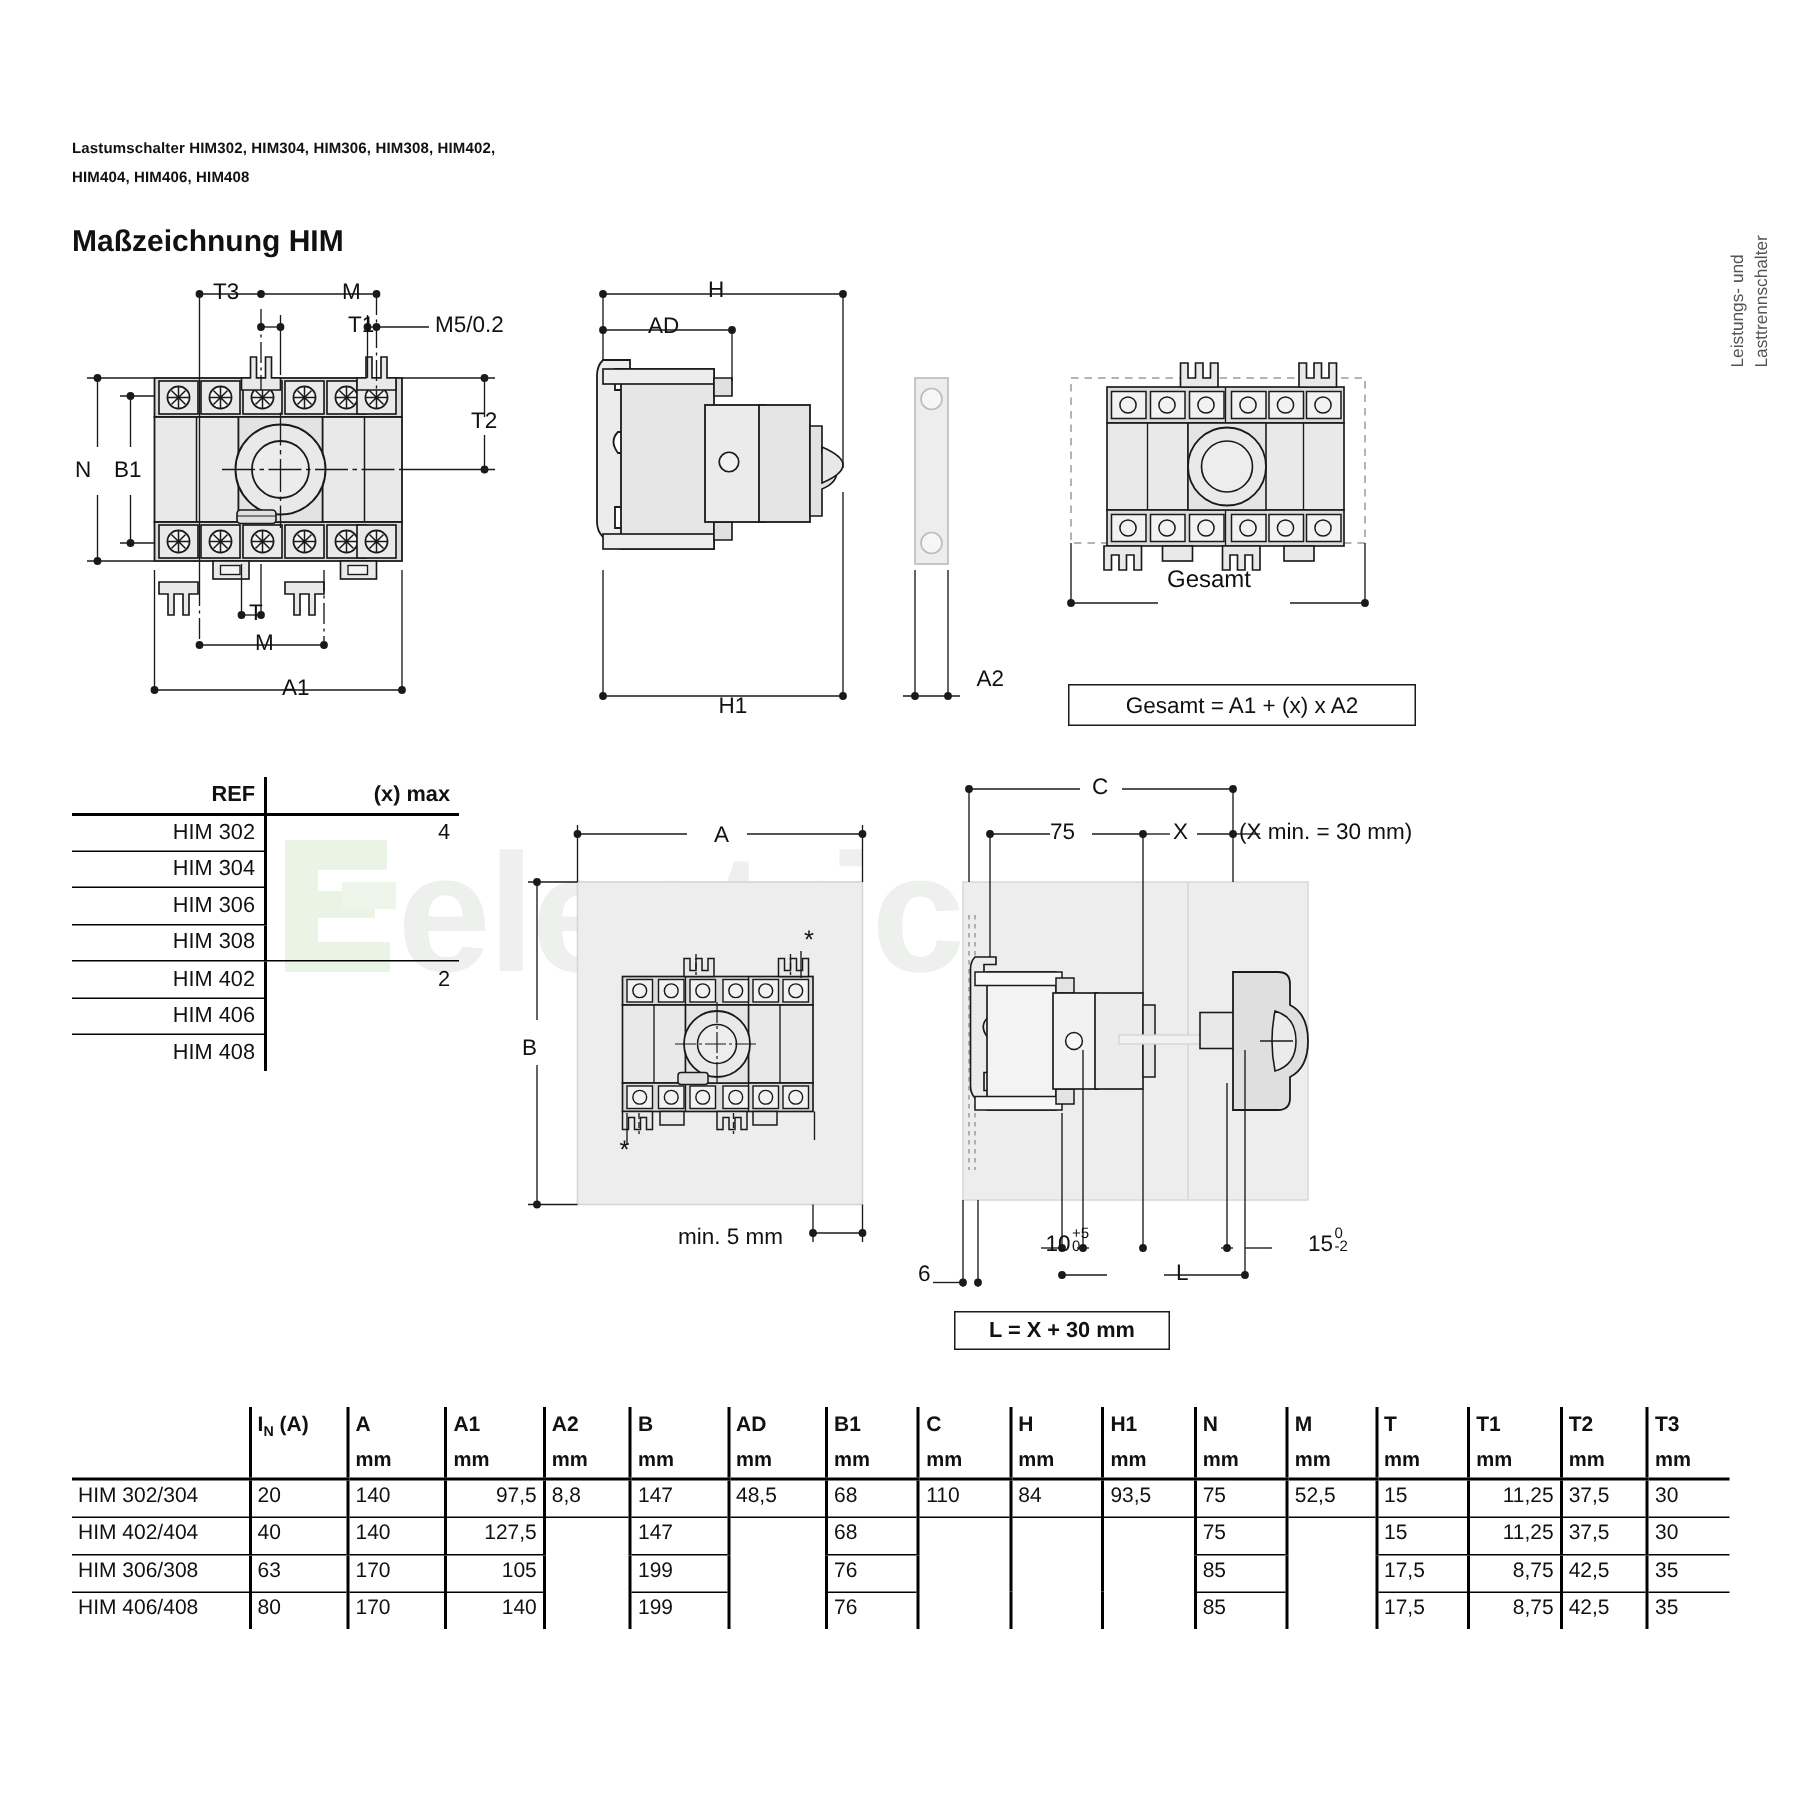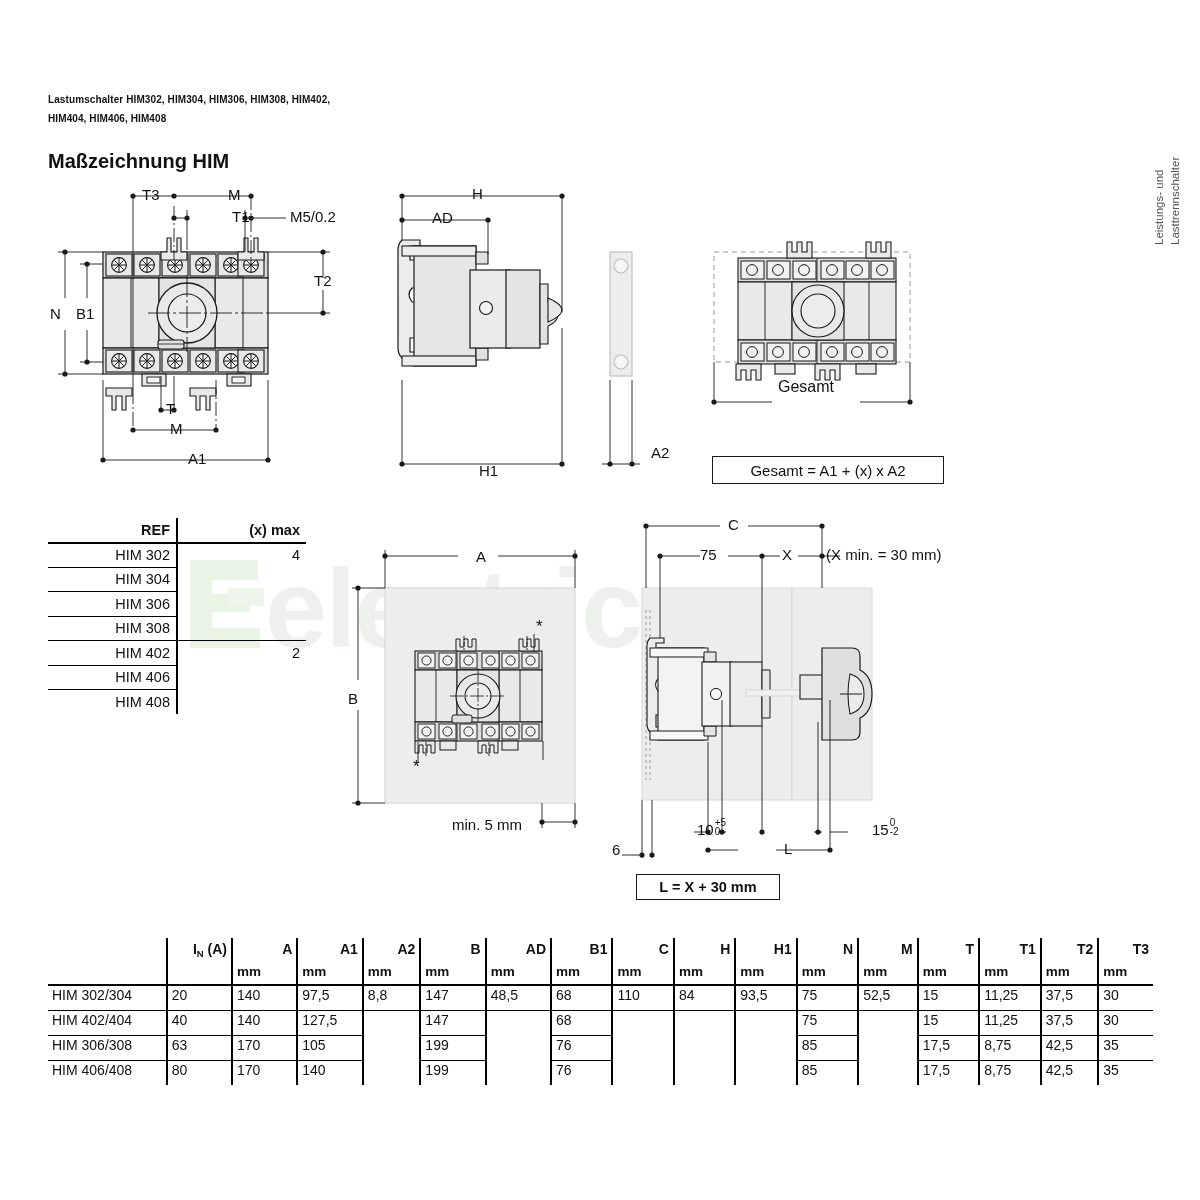--- a/index.html
+++ b/index.html
@@ -64,26 +64,26 @@
   #ref-table .c2 { width:128px; }
   #ref-table tr.hdr th { border-bottom:2px solid #000; }
   #ref-table tr.rw td.c1 { border-bottom:1.5px solid #000; }
   #ref-table tr.rw.grpend td.c2 { border-bottom:1.5px solid #000; }
   #ref-table tr.last td.c1 { border-bottom:none; }
 
   
   #dim-table { left:48px; top:938px; width:1105px; font-size:13.5px; }
   #dim-table td, #dim-table th { padding:1px 4px; text-align:left; vertical-align:top; }
   #dim-table thead th { font-weight:bold; font-size:14px; line-height:16px; }
-  #dim-table thead tr.h1 th { height:22px; padding-top:3px;text-align:right;}
+  #dim-table thead tr.h1 th { height:22px; padding-top:3px;}
   #dim-table thead tr.h2 th { height:22px; border-bottom:2px solid #000; font-size:13.5px;}
   #dim-table tbody td { height:25px; font-weight:normal; font-size:14px; }
   #dim-table .vl { border-left:2px solid #000; }
   #dim-table .ul { border-bottom:1.5px solid #000; }
-  #dim-table .num { margin-left:15px;}
+  #dim-table .num { text-align:right; margin-left:15px;}
   #dim-table .nodl { border-bottom:none; }
   #dim-table tbody tr:last-child td { border-bottom:none; }
 
   .sub { font-size:9.5px; vertical-align:-3px; }
 </style>
 </head>
 <body>
 
 <div id="watermark">
   <svg class="wm-logo" viewBox="0 0 78 92">

